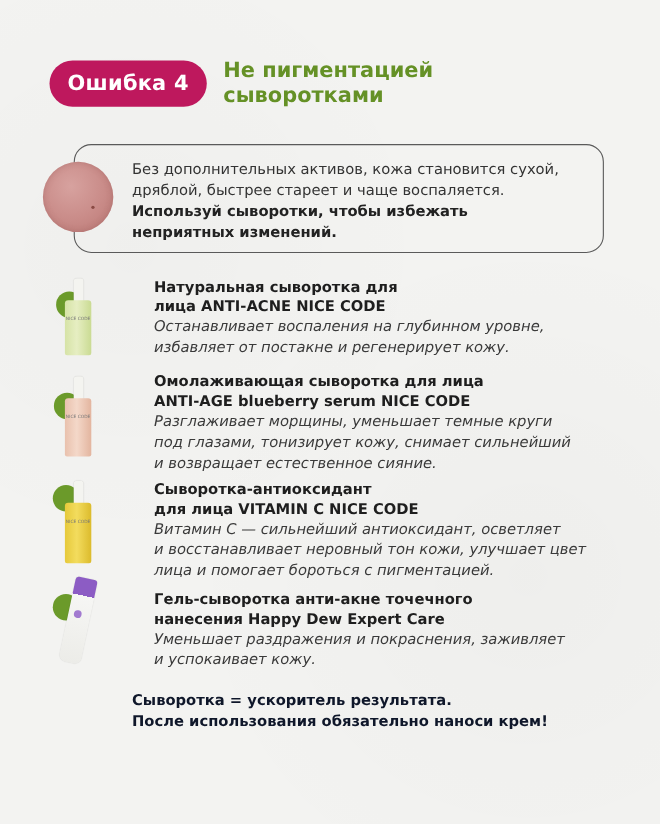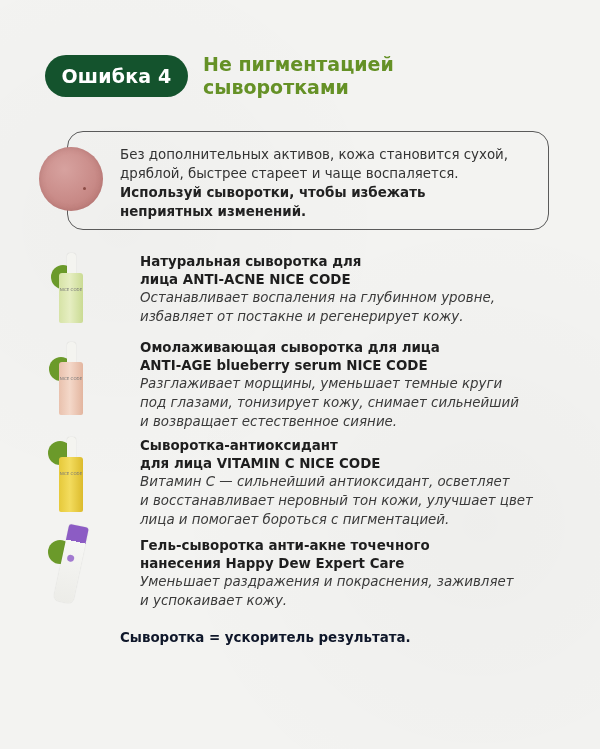--- a/index.html
+++ b/index.html
@@ -12,21 +12,21 @@
   }
   .bg-texture {
     position:absolute; inset:0;
     background:
       radial-gradient(circle at 20% 30%, rgba(0,0,0,0.015) 0, transparent 40%),
       radial-gradient(circle at 80% 70%, rgba(0,0,0,0.02) 0, transparent 45%),
       #f3f3f1;
   }
   .header { position:absolute; left:45px; top:53px; display:flex; align-items:center; }
   .badge {
-    background:#14532d; color:#fff; font-weight:bold;
+    background:#be185d; color:#fff; font-weight:bold;
     font-size:19px; border-radius:22px;
     width:143px; height:42px; display:flex; align-items:center; justify-content:center;
     letter-spacing:0.2px;
   }
   .title {
     margin-left:15px; color:#659126; font-weight:bold; font-size:19px; line-height:23px;
   }
   .intro-box {
     position:absolute; left:67px; top:131px; width:482px; height:99px;
     border:1.3px solid #5a5a5a; border-radius:16px; box-sizing:border-box;
@@ -166,13 +166,14 @@
     </div>
     <div class="prod-desc">
       <div>Уменьшает раздражения и покраснения, заживляет</div>
       <div>и успокаивает кожу.</div>
     </div>
   </div>
 </div>
 
 <div class="footer">
   <div>Сыворотка = ускоритель результата.</div>
+  <div>После использования обязательно наноси крем!</div>
 </div>
 
 </body></html>

